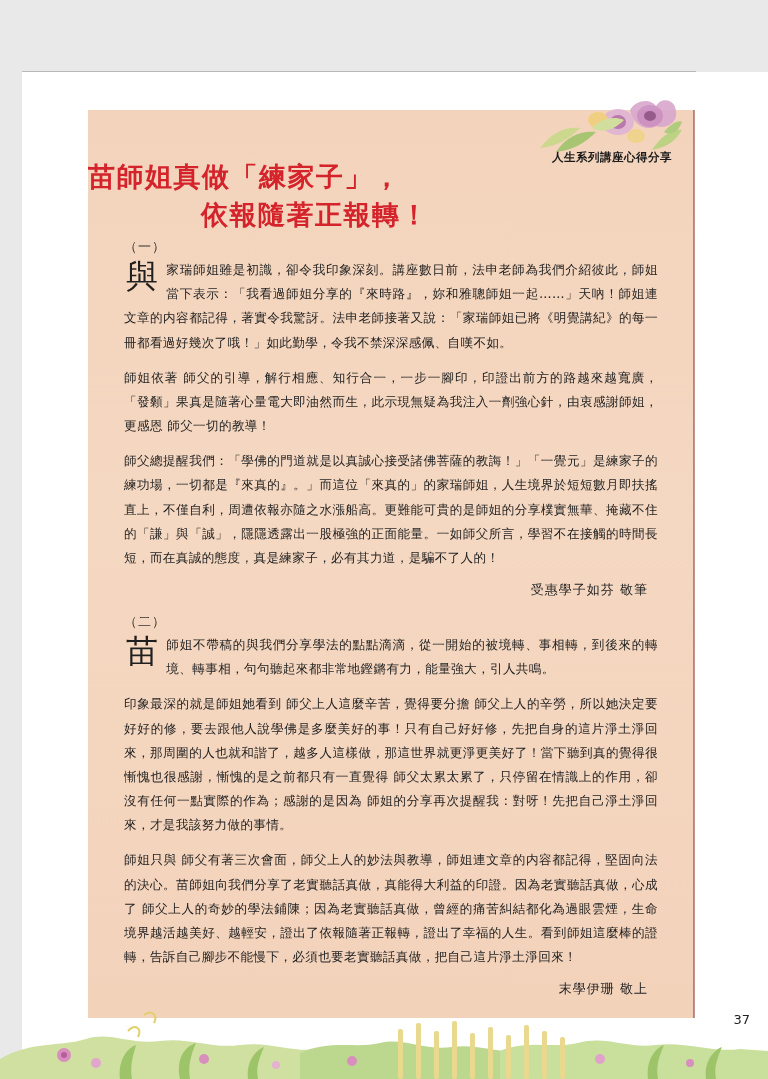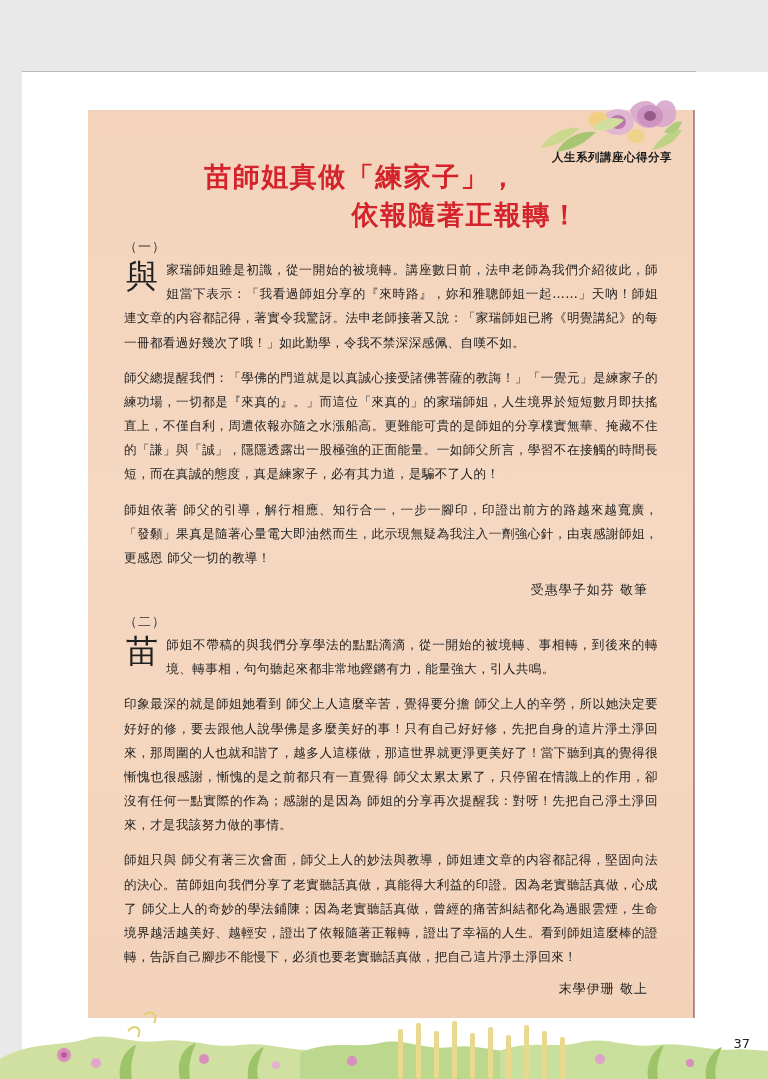--- a/index.html
+++ b/index.html
@@ -96,22 +96,20 @@
     color: #1a1a1a;
     letter-spacing: .5px;
   }
 
   
   .title-wrap {
     position: absolute;
     left: 0;
     top: 48px;
     width: 606px;
-    text-align: center;
-    padding-left: 18px;
   }
   .title-line {
     color: #d4232b;
     font-size: 27px;
     font-weight: bold;
     letter-spacing: 1.5px;
     line-height: 1.42;
     font-family: "DejaVu Serif", "Liberation Serif", serif;
   }
   .title-line.l1 { padding-right: 96px; }
@@ -155,21 +153,21 @@
     text-align: right;
     font-size: 13px;
     margin: 4px 10px 14px 0;
     letter-spacing: 1px;
   }
 
   
   .folio {
     position: absolute;
     right: 18px;
-    bottom: 28px;
+    bottom: 52px;
     font-family: "DejaVu Sans", "Liberation Sans", sans-serif;
     font-size: 13px;
     color: #222;
   }
 
   
   .bottom-art {
     position: absolute;
     left: 0;
     bottom: 0;
@@ -212,24 +210,24 @@
     <div class="title-wrap">
       <div class="title-line l1">苗師姐真做「練家子」，</div>
       <div class="title-line l2">依報隨著正報轉！</div>
     </div>
 
     <div class="body">
 
       <div class="sect-num">（一）</div>
       <p class="para dropcap-para">
         <span class="dropcap">與</span>
-        <span>家瑞師姐雖是初識，從一開始的被境轉。講座數日前，法申老師為我們介紹彼此，師姐當下表示：「我看過師姐分享的『來時路』，妳和雅聰師姐一起……」天吶！師姐連文章的内容都記得，著實令我驚訝。法申老師接著又說：「家瑞師姐已將《明覺講紀》的每一冊都看過好幾次了哦！」如此勤學，令我不禁深深感佩、自嘆不如。</span>
+        <span>家瑞師姐雖是初識，卻令我印象深刻。講座數日前，法申老師為我們介紹彼此，師姐當下表示：「我看過師姐分享的『來時路』，妳和雅聰師姐一起……」天吶！師姐連文章的内容都記得，著實令我驚訝。法申老師接著又說：「家瑞師姐已將《明覺講紀》的每一冊都看過好幾次了哦！」如此勤學，令我不禁深深感佩、自嘆不如。</span>
       </p>
+      <p class="para">師姐依著 師父的引導，解行相應、知行合一，一步一腳印，印證出前方的路越來越寬廣，「發顙」果真是隨著心量電大即油然而生，此示現無疑為我注入一劑強心針，由衷感謝師姐，更感恩 師父一切的教導！</p>
       <p class="para">師父總提醒我們：「學佛的門道就是以真誠心接受諸佛菩薩的教誨！」「一覺元」是練家子的練功場，一切都是『來真的』。」而這位「來真的」的家瑞師姐，人生境界於短短數月即扶搖直上，不僅自利，周遭依報亦隨之水漲船高。更難能可貴的是師姐的分享樸實無華、掩藏不住的「謙」與「誠」，隱隱透露出一股極強的正面能量。一如師父所言，學習不在接觸的時間長短，而在真誠的態度，真是練家子，必有其力道，是騙不了人的！</p>
-      <p class="para">師姐依著 師父的引導，解行相應、知行合一，一步一腳印，印證出前方的路越來越寬廣，「發顙」果真是隨著心量電大即油然而生，此示現無疑為我注入一劑強心針，由衷感謝師姐，更感恩 師父一切的教導！</p>
       <div class="signature">受惠學子如芬 敬筆</div>
 
       <div class="sect-num">（二）</div>
       <p class="para dropcap-para">
         <span class="dropcap">苗</span>
         <span>師姐不帶稿的與我們分享學法的點點滴滴，從一開始的被境轉、事相轉，到後來的轉境、轉事相，句句聽起來都非常地鏗鏘有力，能量強大，引人共鳴。</span>
       </p>
       <p class="para">印象最深的就是師姐她看到 師父上人這麼辛苦，覺得要分擔 師父上人的辛勞，所以她決定要好好的修，要去跟他人說學佛是多麼美好的事！只有自己好好修，先把自身的這片淨土淨回來，那周圍的人也就和諧了，越多人這樣做，那這世界就更淨更美好了！當下聽到真的覺得很慚愧也很感謝，慚愧的是之前都只有一直覺得 師父太累太累了，只停留在情識上的作用，卻沒有任何一點實際的作為；感謝的是因為 師姐的分享再次提醒我：對呀！先把自己淨土淨回來，才是我該努力做的事情。</p>
       <p class="para">師姐只與 師父有著三次會面，師父上人的妙法與教導，師姐連文章的内容都記得，堅固向法的決心。苗師姐向我們分享了老實聽話真做，真能得大利益的印證。因為老實聽話真做，心成了 師父上人的奇妙的學法鋪陳；因為老實聽話真做，曾經的痛苦糾結都化為過眼雲煙，生命境界越活越美好、越輕安，證出了依報隨著正報轉，證出了幸福的人生。看到師姐這麼棒的證轉，告訴自己腳步不能慢下，必須也要老實聽話真做，把自己這片淨土淨回來！</p>
       <div class="signature">末學伊珊 敬上</div>

